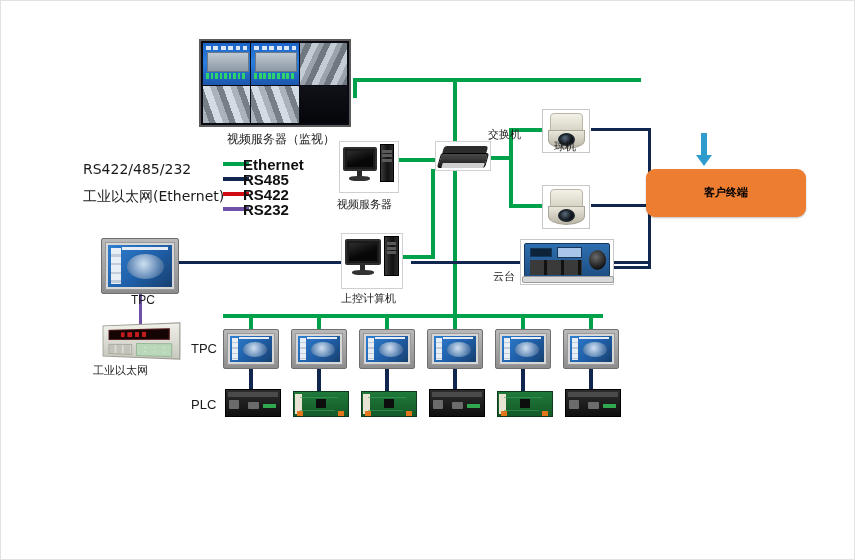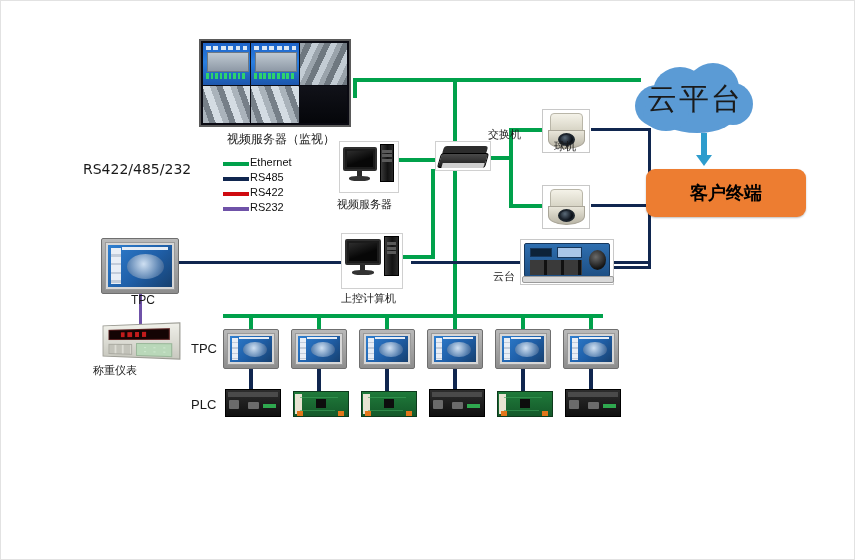--- a/index.html
+++ b/index.html
@@ -14,21 +14,21 @@
   
   .wire{position:absolute;}
   .eth{background:#00a14b;}
   .rs485{background:#10264f;}
   .rs422{background:#cf0a10;}
   .rs232{background:#6f52a8;}
 
   
   #legend .row{position:relative;height:15px;}
   #legend .swatch{position:absolute;left:0;top:6px;width:26px;height:4px;}
-  #legend .txt{position:absolute;left:27px;top:0;font-size:11px;color:#111;}
+  #legend .txt{position:absolute;left:20px;top:0;font-size:15px;color:#111;font-weight:bold;}
 
   
   .videowall{position:absolute;background:#0a0a12;border:2px solid #5a5a5a;
              box-sizing:border-box;overflow:hidden;}
   .vw-grid{position:absolute;inset:2px;display:grid;
            grid-template-columns:1fr 1fr 1fr;grid-template-rows:1.15fr 1fr;gap:1px;}
   .vw-cell{position:relative;overflow:hidden;}
   .vw-hmi{background:linear-gradient(180deg,#1d63c9 0%,#2a7fe0 45%,#1c56ad 100%);}
   .vw-hmi::before{content:"";position:absolute;left:8%;top:22%;width:84%;height:42%;
         background:linear-gradient(180deg,#bfc9d2,#8e99a6);border:1px solid #6d7884;}
@@ -47,21 +47,21 @@
   
   .cloud{position:absolute;background:#5b9bd5;border-radius:50%;}
   .cloud-txt{position:absolute;font-size:30px;color:#1a1a1a;font-weight:400;
              font-family:"DejaVu Sans","Liberation Sans",sans-serif;letter-spacing:2px;}
 
   
   .clientbox{position:absolute;background:#ed7d31;border-radius:9px;
              box-shadow:0 1px 2px rgba(0,0,0,.25);display:flex;flex-direction:column;
              align-items:center;justify-content:center;line-height:1.25;
              font-family:"DejaVu Sans","Liberation Sans",sans-serif;
-             color:#000;font-size:18px;font-weight:bold;}
+             color:#000;font-size:11px;font-weight:bold;}
 
   
   .frame{position:absolute;border:1px solid #c8c8c8;background:#fff;box-sizing:border-box;}
 
   
   .pc-mon{position:absolute;background:#1b1b1b;border:2px solid #2e2e2e;border-radius:2px;
           box-sizing:border-box;}
   .pc-mon::after{content:"";position:absolute;inset:2px;
           background:linear-gradient(160deg,#2d2d2d,#070707 60%);}
   .pc-neck{position:absolute;background:#2a2a2a;}
@@ -203,20 +203,21 @@
         </div>
       <div class="vw-cell vw-mach"></div>
       <div class="vw-cell vw-mach2"></div>
       <div class="vw-cell vw-mach2"></div>
       <div class="vw-cell vw-dark"></div>
     </div>
   </div>
   <div class="lbl lbl-cn" style="left:226px;top:130px;font-size:12px;">视频服务器（监视）</div>
 
   <div class="lbl lbl-cn" style="left:82px;top:160px;font-size:14px;">RS422/485/232</div>
+  <div class="lbl lbl-cn" style="left:82px;top:187px;font-size:14px;">工业以太网(Ethernet)</div>
 
   <div id="legend" class="abs" style="left:222px;top:155px;width:110px;">
     <div class="row">
       <span class="swatch eth"></span>
       <span class="txt">Ethernet</span>
     </div>
     <div class="row">
       <span class="swatch rs485"></span>
       <span class="txt">RS485</span>
     </div>
@@ -251,29 +252,20 @@
   <div class="dome-top" style="left:549px;top:112px;width:33px;height:18px;"></div>
   <div class="dome-bot" style="left:547px;top:129px;width:37px;height:19px;"></div>
   <div class="dome-lens" style="left:557px;top:132px;width:17px;height:13px;"></div>
   <div class="lbl lbl-cn" style="left:553px;top:138px;">球机</div>
 
   <div class="frame" style="left:541px;top:184px;width:48px;height:44px;"></div>
   <div class="dome-top" style="left:549px;top:188px;width:33px;height:18px;"></div>
   <div class="dome-bot" style="left:547px;top:205px;width:37px;height:19px;"></div>
   <div class="dome-lens" style="left:557px;top:208px;width:17px;height:13px;"></div>
 
-  <div class="abs" style="left:628px;top:62px;width:125px;height:72px;">
-    <div class="cloud" style="left:6px;top:22px;width:44px;height:42px;"></div>
-    <div class="cloud" style="left:24px;top:4px;width:54px;height:50px;"></div>
-    <div class="cloud" style="left:58px;top:0px;width:52px;height:50px;"></div>
-    <div class="cloud" style="left:84px;top:20px;width:40px;height:42px;"></div>
-    <div class="cloud" style="left:28px;top:30px;width:80px;height:40px;"></div>
-    <div class="cloud" style="left:14px;top:34px;width:46px;height:34px;"></div>
-    <div class="cloud-txt lbl-cn" style="left:18px;top:16px;">云平台</div>
-  </div>
 
   <div class="arrow-line" style="left:700px;top:132px;width:6px;height:24px;"></div>
   <div class="arrow-head" style="left:695px;top:154px;"></div>
 
   <div class="clientbox" style="left:645px;top:168px;width:160px;height:48px;">
     <span>客户终端</span>
   </div>
 
   <div class="frame" style="left:340px;top:232px;width:62px;height:56px;border-color:#d0d0d0;"></div>
   <div class="pc-mon" style="left:344px;top:238px;width:36px;height:26px;"></div>
@@ -308,21 +300,21 @@
   <div class="scale-body" style="left:98px;top:323px;width:78px;height:34px;">
     <div class="scale-disp" style="left:6px;top:4px;width:62px;height:11px;">
       <div class="dig" style="left:22%;"></div>
         <div class="dig" style="left:34%;"></div>
       <div class="dig" style="left:46%;"></div>
         <div class="dig" style="left:58%;"></div>
     </div>
     <div class="scale-keys2" style="left:6px;top:19px;width:26px;height:11px;"></div>
     <div class="scale-keys" style="left:36px;top:18px;width:34px;height:13px;"></div>
   </div>
-  <div class="lbl lbl-cn" style="left:92px;top:362px;">称重仪表</div>
+  <div class="lbl lbl-cn" style="left:92px;top:362px;">工业以太网</div>
 
   <div class="lbl" style="left:190px;top:340px;font-size:13px;">TPC</div>
   <div class="lbl" style="left:190px;top:396px;font-size:13px;">PLC</div>
 
   <div class="tpc" style="left:222px;top:328px;width:56px;height:40px;">
     <div class="tpc-in">
         <div class="tpc-scr">
           <div class="tpc-bar"></div>
         </div>
       </div>

